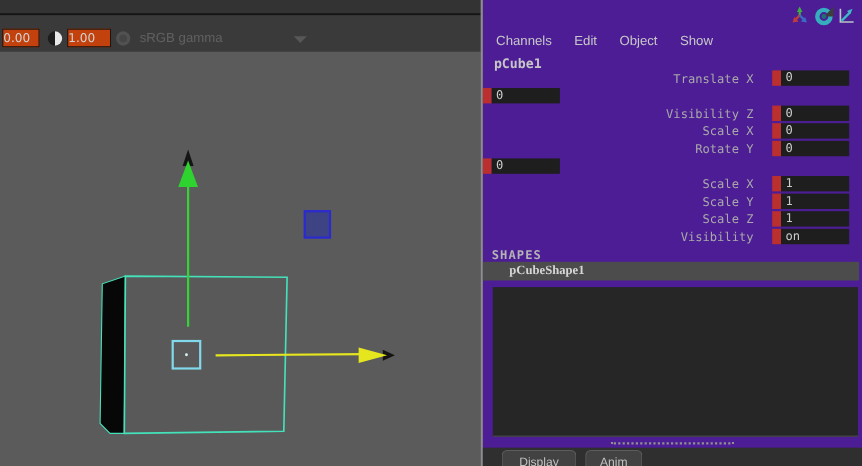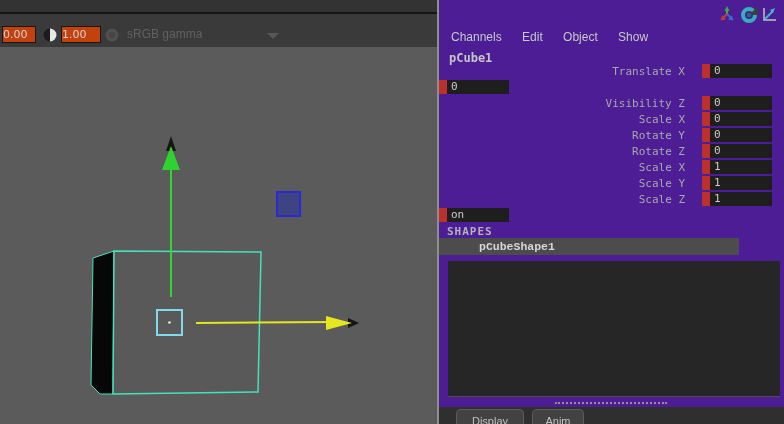--- a/index.html
+++ b/index.html
@@ -64,23 +64,23 @@
     width:62px; height:14px; background:#1e1e1e; color:#cccccc;
     font-family:"DejaVu Sans Mono", monospace; font-size:11px; line-height:14px;
     padding-left:4px; cursor:text;
   }
 
   #shapes-header {
     position:absolute; left:8px; top:225px; font-family:"DejaVu Sans Mono", monospace;
     font-weight:bold; font-size:11px; color:#b4b4b4; letter-spacing:1px;
   }
   #shape-row {
-    position:absolute; left:0px; top:238px; width:300px; height:17px;
-    background:#4c4c4c; color:#d6d6d6; font-family:Liberation Mono, monospace;
-    font-weight:bold; font-size:11.5px; line-height:17px; padding-left:40px; cursor:pointer;
+    position:absolute; left:0px; top:238px; width:342px; height:17px;
+    background:#4c4c4c; color:#d6d6d6; font-family:Liberation Serif, serif;
+    font-weight:bold; font-size:11.5px; line-height:17px; padding-left:24px; cursor:pointer;
   }
 
   #shape-attr-area {
     position:absolute; left:9px; top:261px; width:332px; height:136px;
     background:#262626; border-bottom:1px solid #4e4e4e;
   }
   #panel-drag-handle {
     position:absolute; left:116px; top:402px; width:112px; height:0;
     border-top:2px dotted #909090; cursor:ns-resize;
   }
@@ -190,40 +190,40 @@
         <span class="ch-label">Scale X</span>
         <span class="ch-lock"></span>
         <span class="ch-field">0</span>
       </div>
       <div class="ch-row">
         <span class="ch-label">Rotate Y</span>
         <span class="ch-lock"></span>
         <span class="ch-field">0</span>
       </div>
       <div class="ch-row">
-        <span class="ch-label">Rotate Z</span>
         <span class="ch-lock"></span>
         <span class="ch-field">0</span>
       </div>
       <div class="ch-row">
         <span class="ch-label">Scale X</span>
         <span class="ch-lock"></span>
         <span class="ch-field">1</span>
       </div>
       <div class="ch-row">
         <span class="ch-label">Scale Y</span>
         <span class="ch-lock"></span>
         <span class="ch-field">1</span>
       </div>
       <div class="ch-row">
         <span class="ch-label">Scale Z</span>
         <span class="ch-lock"></span>
         <span class="ch-field">1</span>
       </div>
       <div class="ch-row">
+        <span class="ch-label">Visibility</span>
         <span class="ch-lock"></span>
         <span class="ch-field">on</span>
       </div>
     </div>
 
     <div id="shapes-header">SHAPES</div>
     <div id="shape-row">pCubeShape1</div>
 
     <div id="shape-attr-area"></div>
     <div id="panel-drag-handle"></div>

